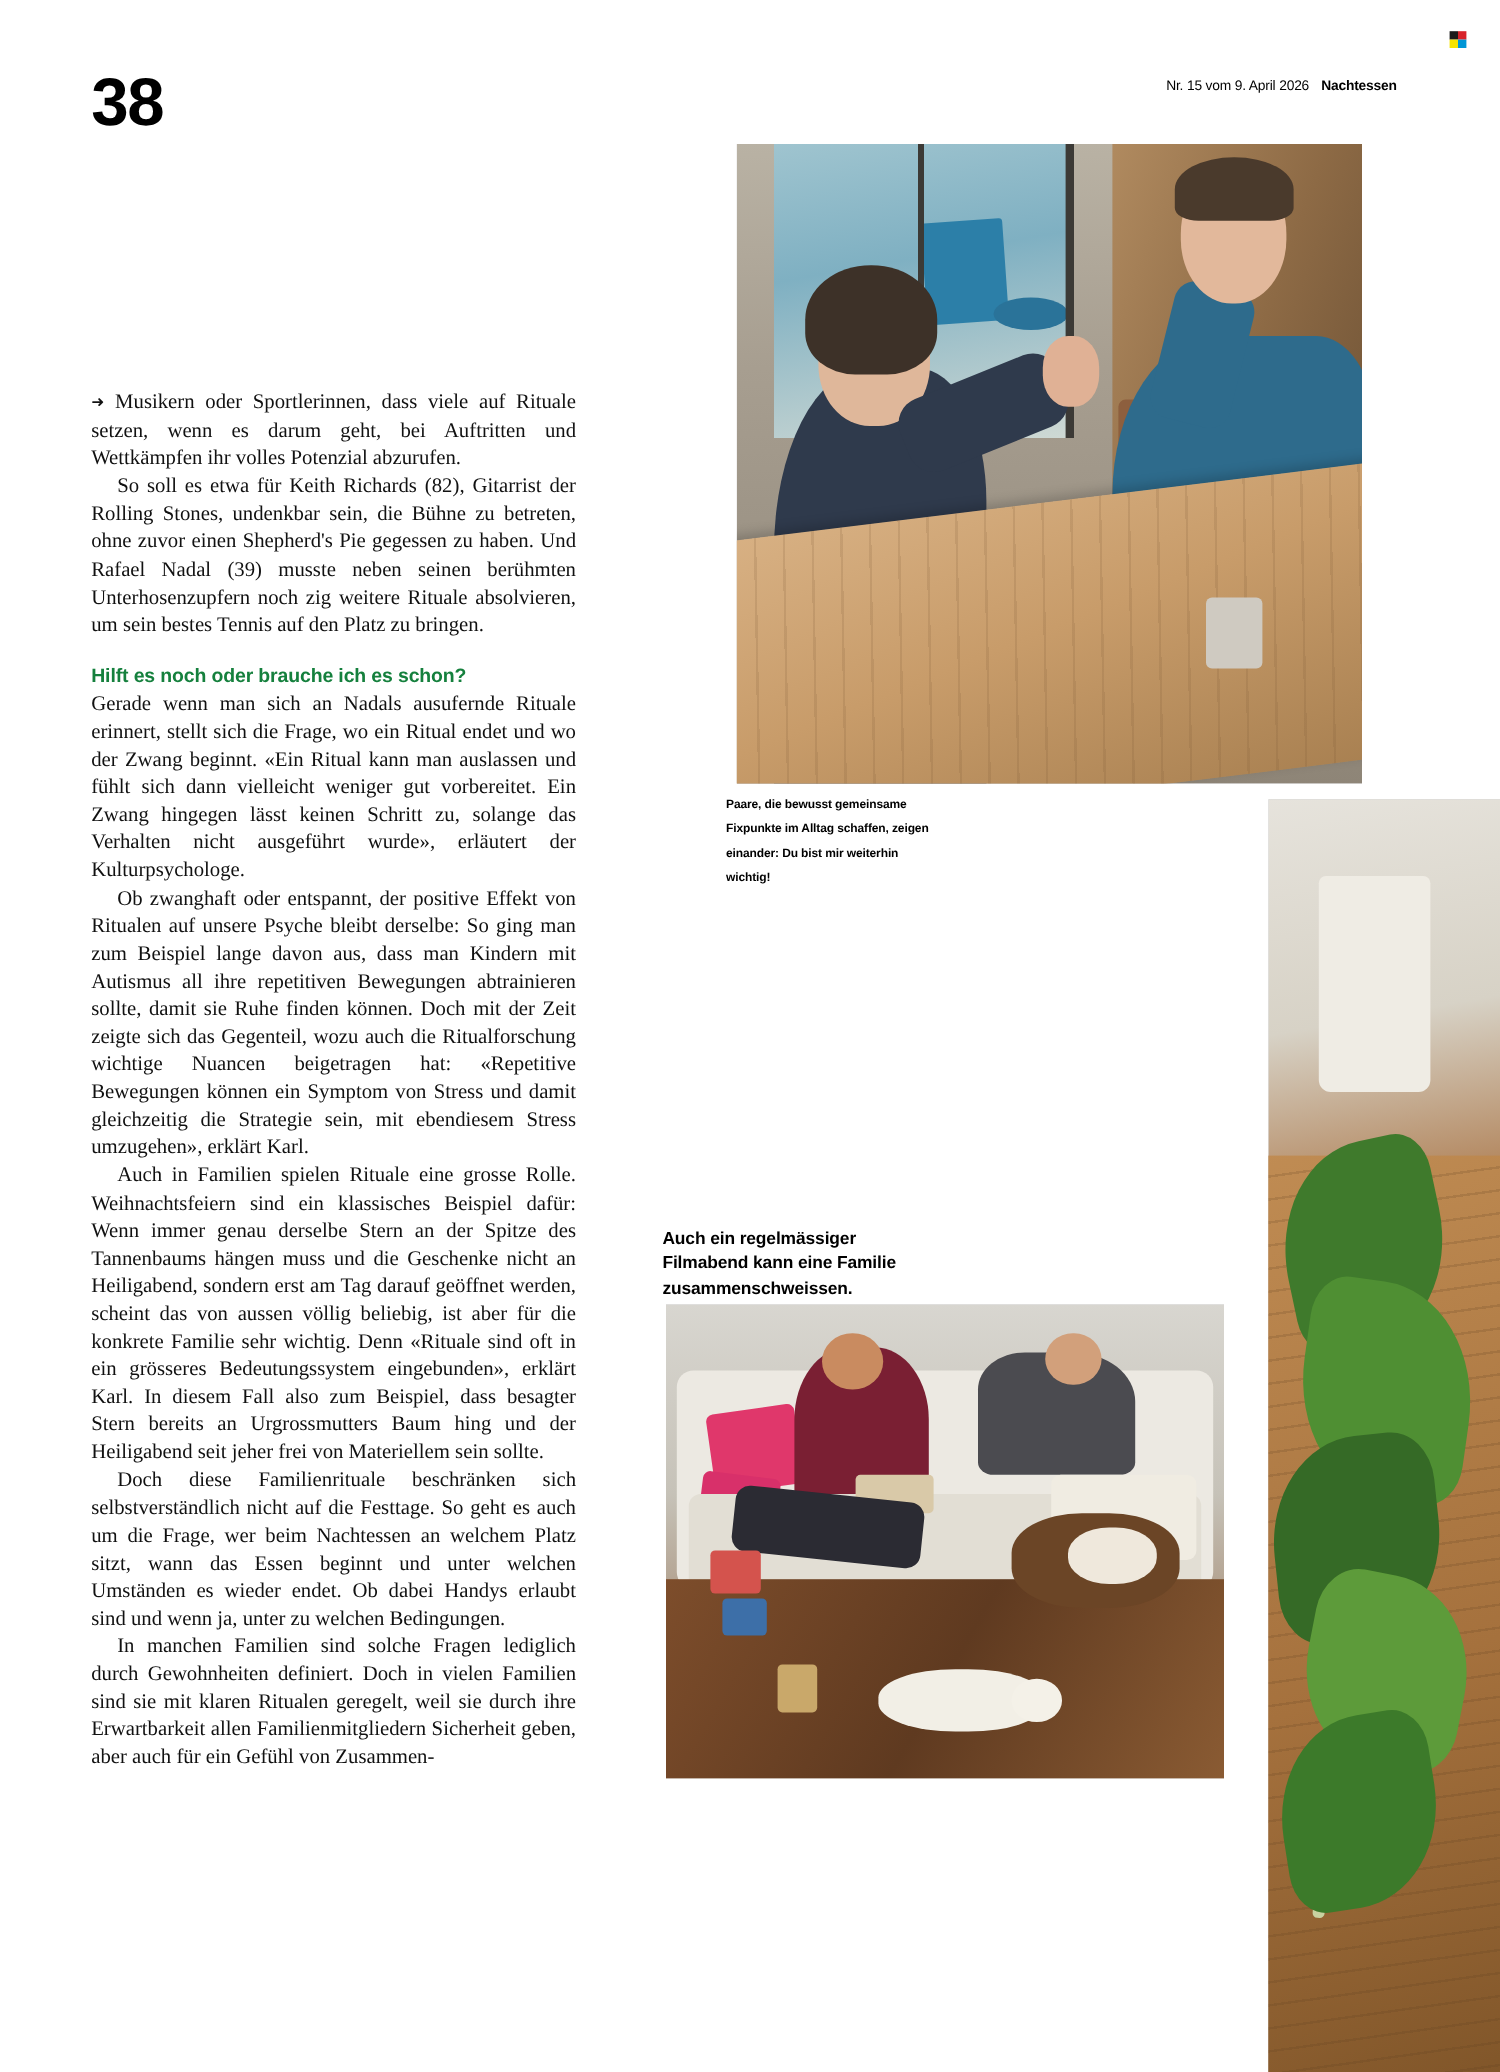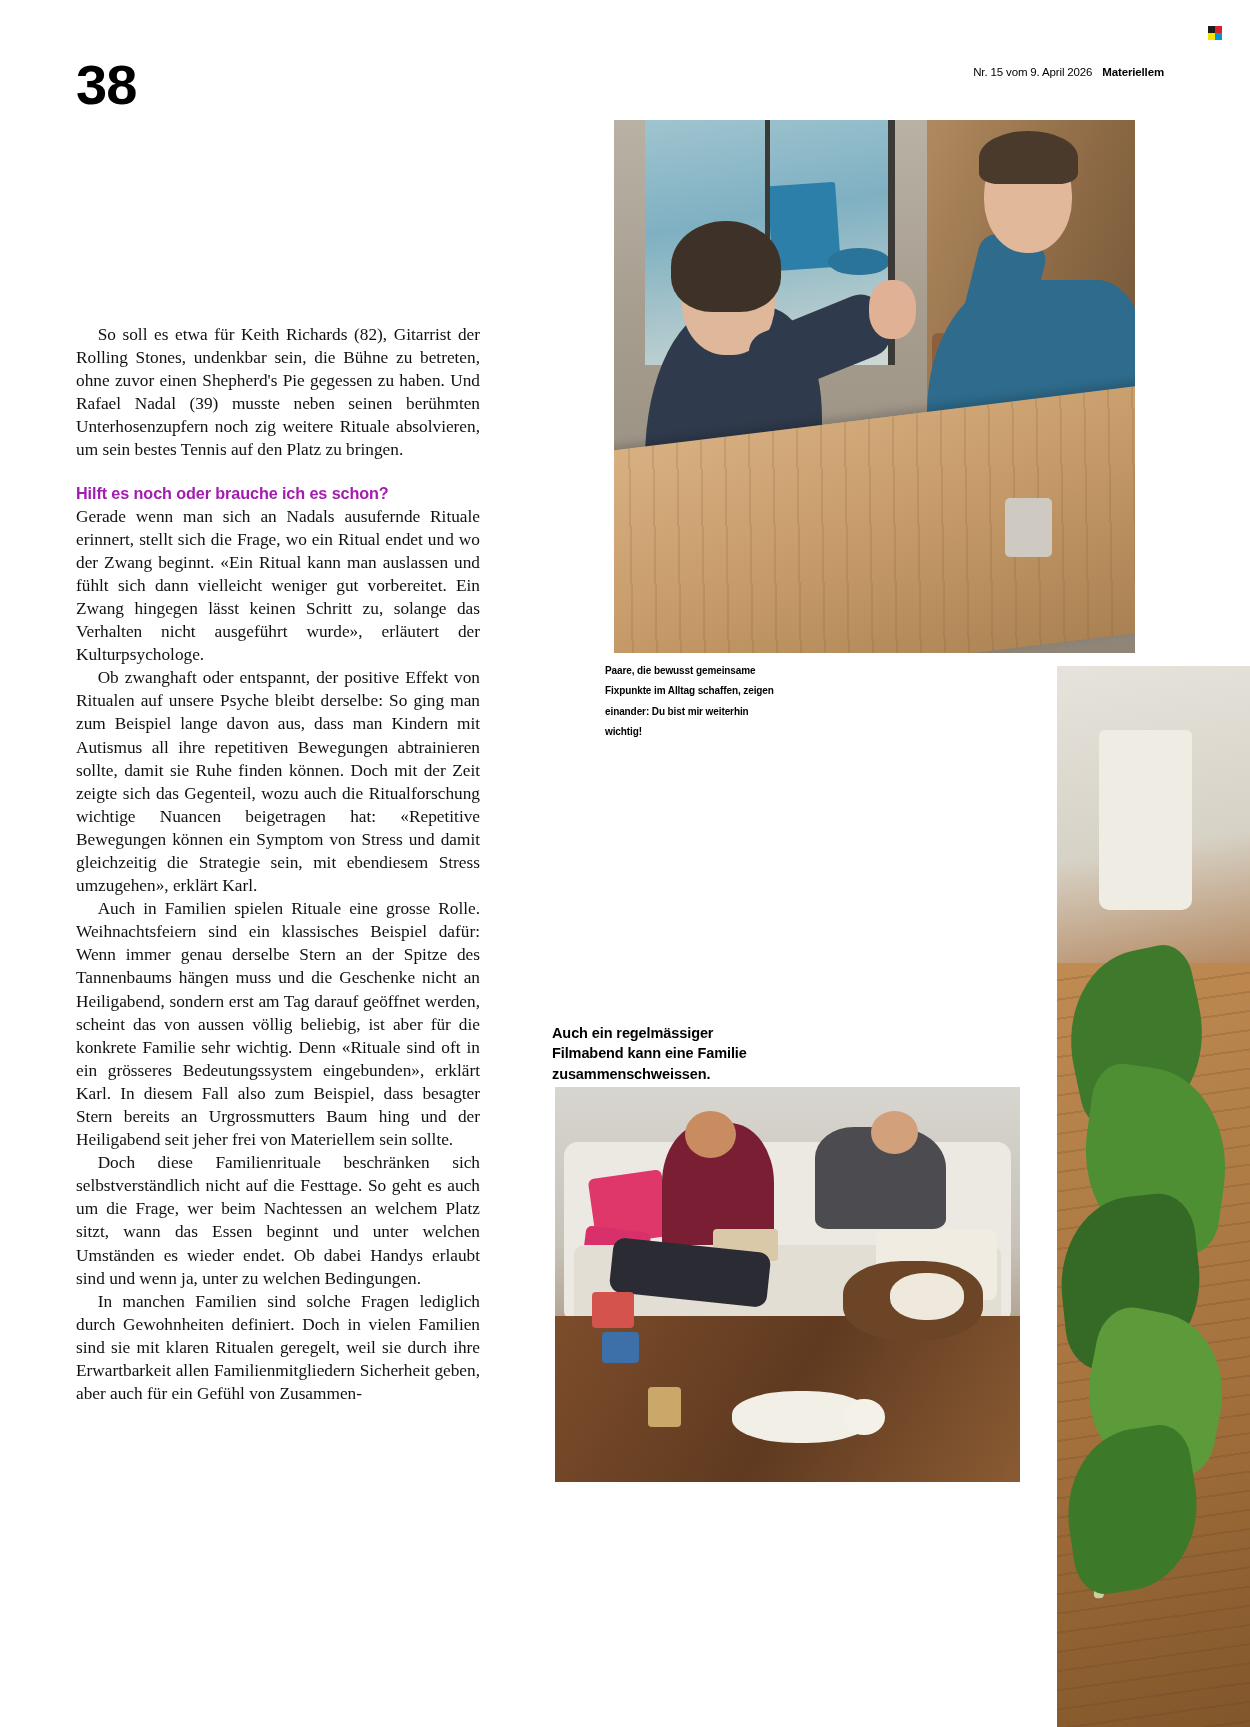--- a/index.html
+++ b/index.html
@@ -42,21 +42,21 @@
   }
   #body-column p{margin:0;text-indent:1.25em;}
   #body-column p.first{text-indent:0;}
   #body-column p.first .arrow{
     font-family:"DejaVu Sans",sans-serif;font-size:13px;
     vertical-align:1px;margin-right:9px;
   }
   #body-column h2{
     font-family:"Liberation Sans",sans-serif;
     font-weight:bold;font-size:16.2px;line-height:21px;
-    margin:21px 0 0 0;color:#a21caf;letter-spacing:-0.1px;
+    margin:21px 0 0 0;color:#15803d;letter-spacing:-0.1px;
     text-align:left;
   }
   #body-column p.after-head{text-indent:0;margin-top:1px;}
 
   
   .photo{position:absolute;overflow:hidden;background:#cfcfcf;}
 
   #photo-couple{left:614px;top:120px;width:521px;height:533px;}
   #photo-family{left:555px;top:1087px;width:465px;height:395px;}
   #photo-veg{left:1057px;top:666px;width:193px;height:1061px;}
@@ -182,24 +182,25 @@
 
 <div id="reg-mark">
   <i style="background:#1b1b1b"></i>
   <i style="background:#d8232a"></i>
   <i style="background:#f6e400"></i>
   <i style="background:#0096d6"></i>
 </div>
 
 <div id="page-number">38</div>
 <div id="masthead">
-  <span class="issue">Nr. 15 vom 9. April 2026</span><span class="brand">Materiellem</span>
+  <span class="issue">Nr. 15 vom 9. April 2026</span><span class="brand">Nachtessen</span>
 </div>
 
 <div id="body-column">
+  <p class="first"><span class="arrow">➜</span><span>Musikern oder Sportlerinnen, dass viele auf Rituale setzen, wenn es darum geht, bei Auftritten und Wettkämpfen ihr volles Potenzial abzurufen.</span></p>
   <p>So soll es etwa für Keith Richards (82), Gitarrist der Rolling Stones, undenkbar sein, die Bühne zu betreten, ohne zuvor einen Shepherd's Pie gegessen zu haben. Und Rafael Nadal (39) musste neben seinen berühmten Unterhosenzupfern noch zig weitere Rituale absolvieren, um sein bestes Tennis auf den Platz zu bringen.</p>
 
   <h2>Hilft es noch oder brauche ich es schon?</h2>
 
   <p class="after-head">Gerade wenn man sich an Nadals ausufernde Rituale erinnert, stellt sich die Frage, wo ein Ritual endet und wo der Zwang beginnt. «Ein Ritual kann man auslassen und fühlt sich dann vielleicht weniger gut vorbereitet. Ein Zwang hingegen lässt keinen Schritt zu, solange das Verhalten nicht ausgeführt wurde», erläutert der Kulturpsychologe.</p>
   <p>Ob zwanghaft oder entspannt, der positive Effekt von Ritualen auf unsere Psyche bleibt derselbe: So ging man zum Beispiel lange davon aus, dass man Kindern mit Autismus all ihre repetitiven Bewegungen abtrainieren sollte, damit sie Ruhe finden können. Doch mit der Zeit zeigte sich das Gegenteil, wozu auch die Ritualforschung wichtige Nuancen beigetragen hat: «Repetitive Bewegungen können ein Symptom von Stress und damit gleichzeitig die Strategie sein, mit ebendiesem Stress umzugehen», erklärt Karl.</p>
   <p>Auch in Familien spielen Rituale eine grosse Rolle. Weihnachtsfeiern sind ein klassisches Beispiel dafür: Wenn immer genau derselbe Stern an der Spitze des Tannenbaums hängen muss und die Geschenke nicht an Heiligabend, sondern erst am Tag darauf geöffnet werden, scheint das von aussen völlig beliebig, ist aber für die konkrete Familie sehr wichtig. Denn «Rituale sind oft in ein grösseres Bedeutungssystem eingebunden», erklärt Karl. In diesem Fall also zum Beispiel, dass besagter Stern bereits an Urgrossmutters Baum hing und der Heiligabend seit jeher frei von Materiellem sein sollte.</p>
   <p>Doch diese Familienrituale beschränken sich selbstverständlich nicht auf die Festtage. So geht es auch um die Frage, wer beim Nachtessen an welchem Platz sitzt, wann das Essen beginnt und unter welchen Umständen es wieder endet. Ob dabei Handys erlaubt sind und wenn ja, unter zu welchen Bedingungen.</p>
   <p>In manchen Familien sind solche Fragen lediglich durch Gewohnheiten definiert. Doch in vielen Familien sind sie mit klaren Ritualen geregelt, weil sie durch ihre Erwartbarkeit allen Familienmitgliedern Sicherheit geben, aber auch für ein Gefühl von Zusammen-</p>
 </div>

